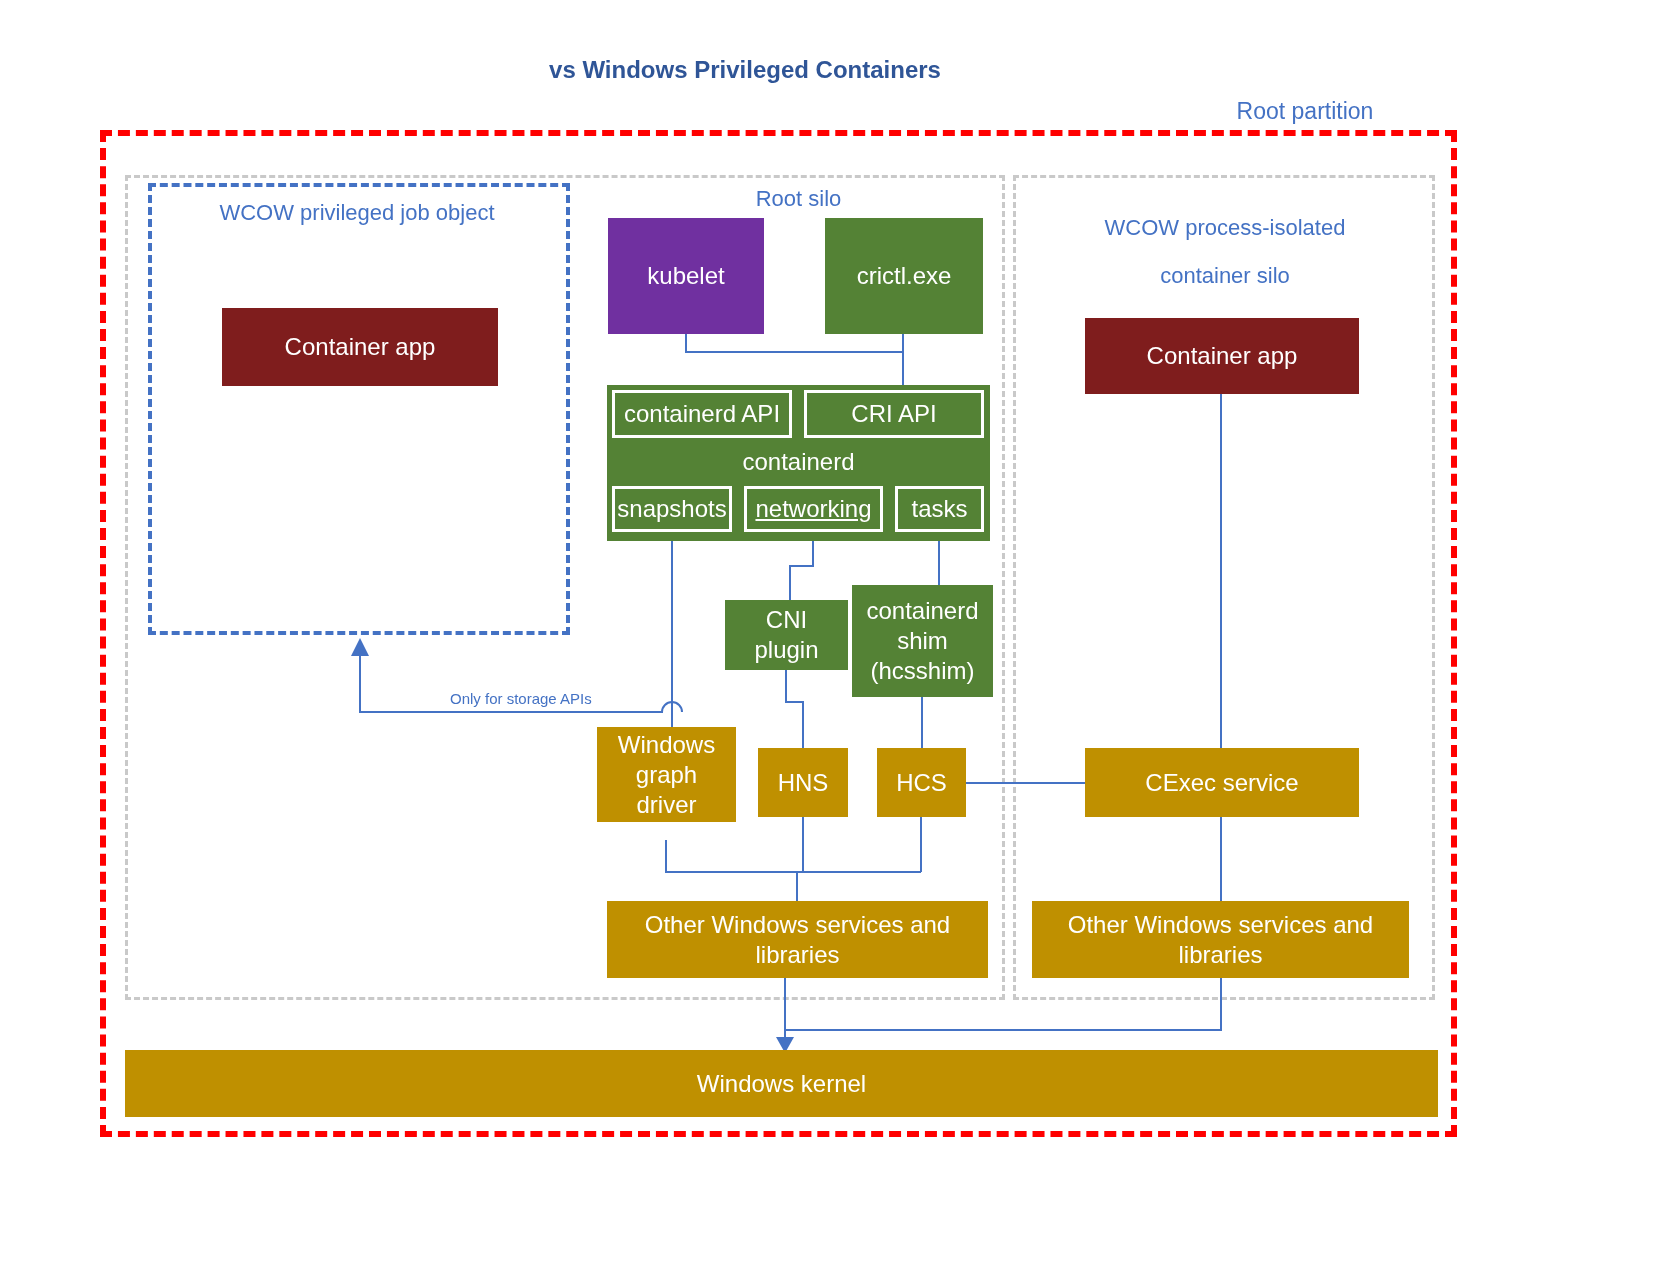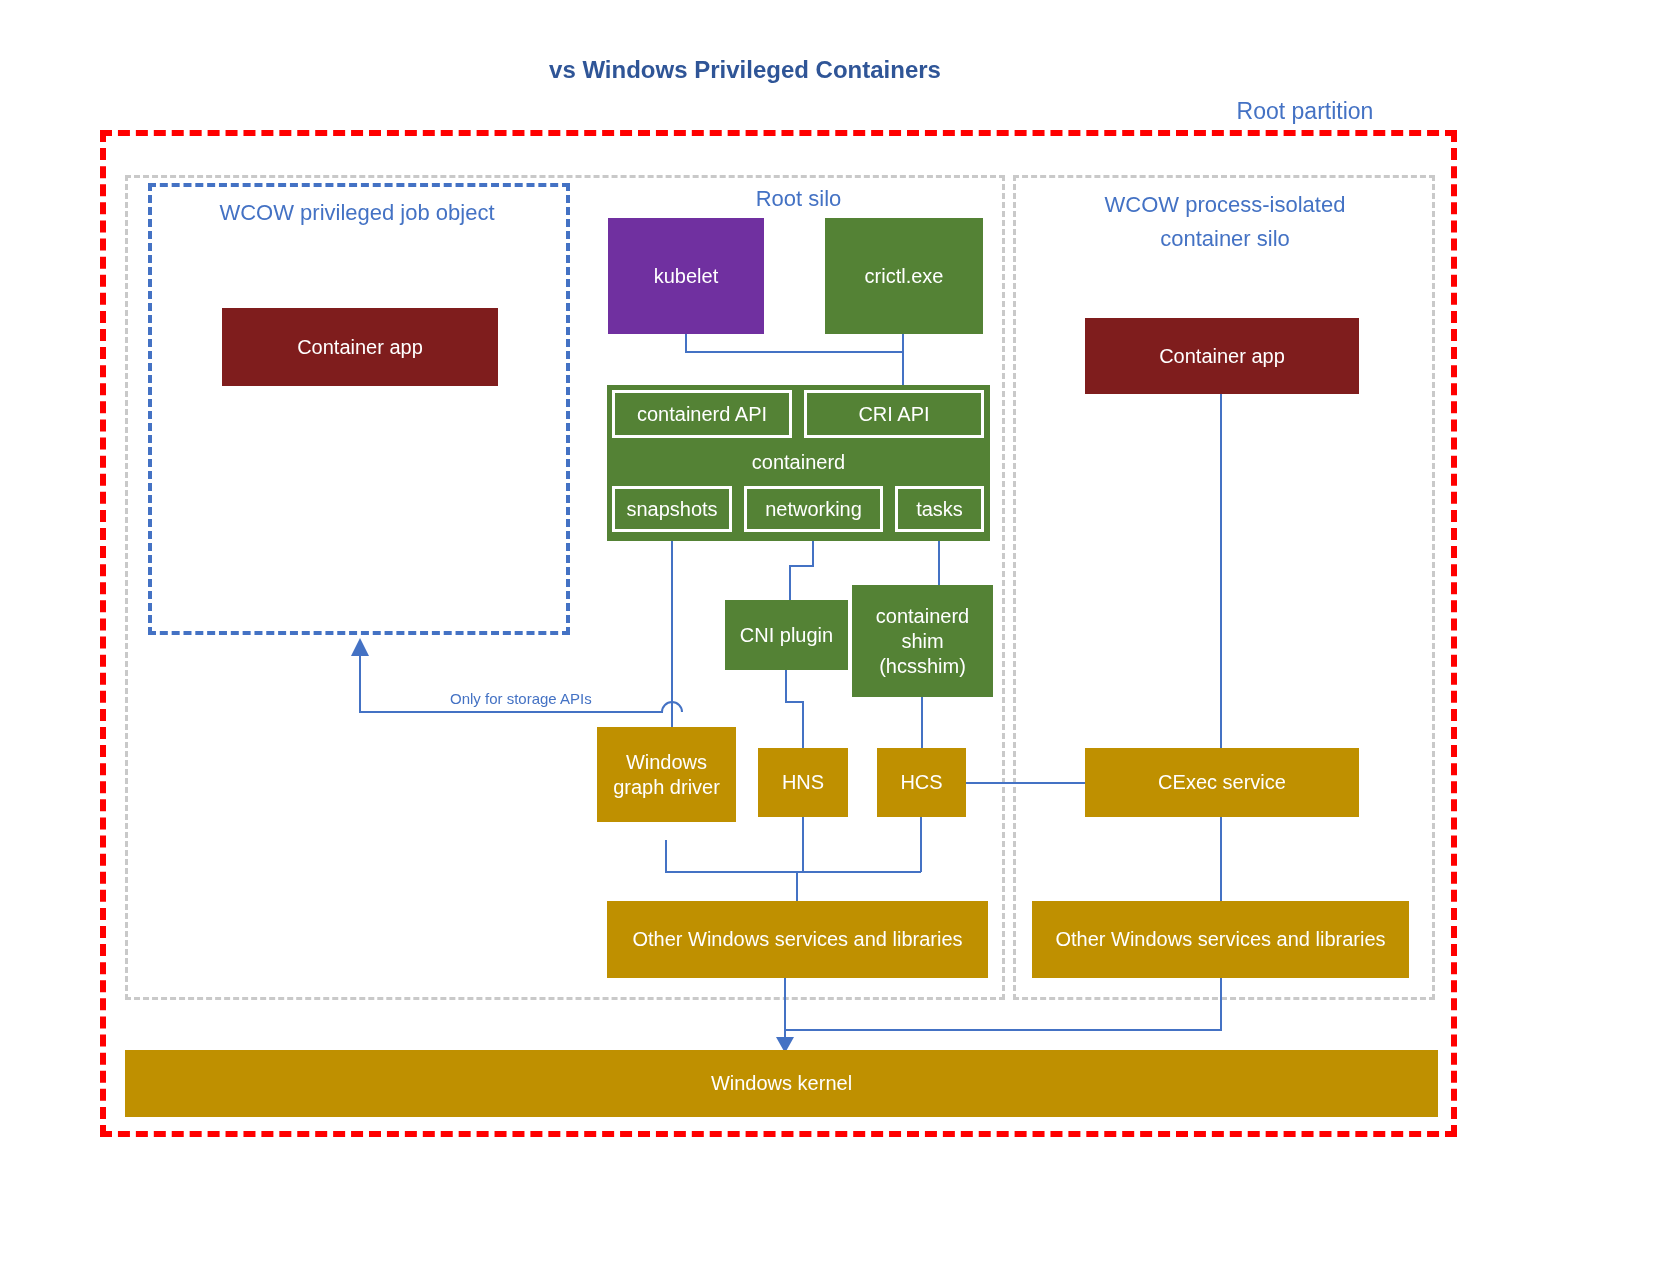--- a/index.html
+++ b/index.html
@@ -19,21 +19,21 @@
   }
   .dashed-gray{border:3px dashed #C9C9C9;z-index:1;}
   .gray-left{left:125px;top:175px;width:874px;height:819px;}
   .gray-right{left:1013px;top:175px;width:416px;height:819px;}
   .dashed-blue{
     left:148px;top:183px;width:414px;height:444px;
     border:4px dashed #4472C4;z-index:2;
   }
   .box{
     position:absolute;display:flex;align-items:center;justify-content:center;
-    color:#ffffff;text-align:center;font-size:20px;line-height:1.25;z-index:4;
+    color:#ffffff;text-align:center;font-size:24px;line-height:1.25;z-index:4;
     box-sizing:border-box;padding:2px 6px;
   }
   .blue{background:#7f1d1d;}
   .green{background:#548235;}
   .purple{background:#7030A0;}
   .gold{background:#BF9000;}
   .sub{border:3px solid #FFFFFF;background:#548235;}
   .connectors{position:absolute;left:0;top:0;z-index:3;}
   .small-note{font-size:15px;z-index:5;}
   .lbl{position:absolute;text-align:center;font-size:22px;}
@@ -88,36 +88,36 @@
   <div class="abs title">
     <div>vs Windows Privileged Containers</div>
   </div>
 
   <div class="lbl blue-label" style="left:1195px;top:98px;width:220px;font-size:23px;">Root partition</div>
 
   <div class="lbl blue-label" style="left:607px;top:186px;width:383px;">Root silo</div>
 
   <div class="lbl blue-label" style="left:148px;top:200px;width:418px;">WCOW privileged job object</div>
 
-  <div class="lbl blue-label" style="left:1060px;top:188px;width:330px;line-height:34px;text-align:center;">WCOW process-isolated container silo</div>
+  <div class="lbl blue-label" style="left:1060px;top:204px;width:330px;line-height:48px;text-align:center;">WCOW process-isolated container silo</div>
 
   <div class="abs blue-label small-note" style="left:450px;top:690px;">Only for storage APIs</div>
 
   <div class="box blue" style="left:222px;top:308px;width:276px;height:78px;">Container app</div>
 
   <div class="box purple" style="left:608px;top:218px;width:156px;height:116px;">kubelet</div>
 
   <div class="box green" style="left:825px;top:218px;width:158px;height:116px;">crictl.exe</div>
 
   <div class="box green" style="left:607px;top:385px;width:383px;height:156px;"></div>
   <div class="box sub" style="left:612px;top:390px;width:180px;height:48px;">containerd API</div>
   <div class="box sub" style="left:804px;top:390px;width:180px;height:48px;">CRI API</div>
   <div class="box" style="left:607px;top:444px;width:383px;height:36px;">containerd</div>
   <div class="box sub" style="left:612px;top:486px;width:120px;height:46px;">snapshots</div>
-  <div class="box sub" style="left:744px;top:486px;width:139px;height:46px;">networking</div>
+  <div class="box sub" style="left:744px;top:486px;width:139px;height:46px;text-decoration:underline;">networking</div>
   <div class="box sub" style="left:895px;top:486px;width:89px;height:46px;">tasks</div>
 
   <div class="box green" style="left:725px;top:600px;width:123px;height:70px;">CNI plugin</div>
 
   <div class="box green" style="left:852px;top:585px;width:141px;height:112px;">containerd shim (hcsshim)</div>
 
   <div class="box gold" style="left:597px;top:727px;width:139px;height:95px;">Windows graph driver</div>
 
   <div class="box gold" style="left:758px;top:748px;width:90px;height:69px;">HNS</div>
 

